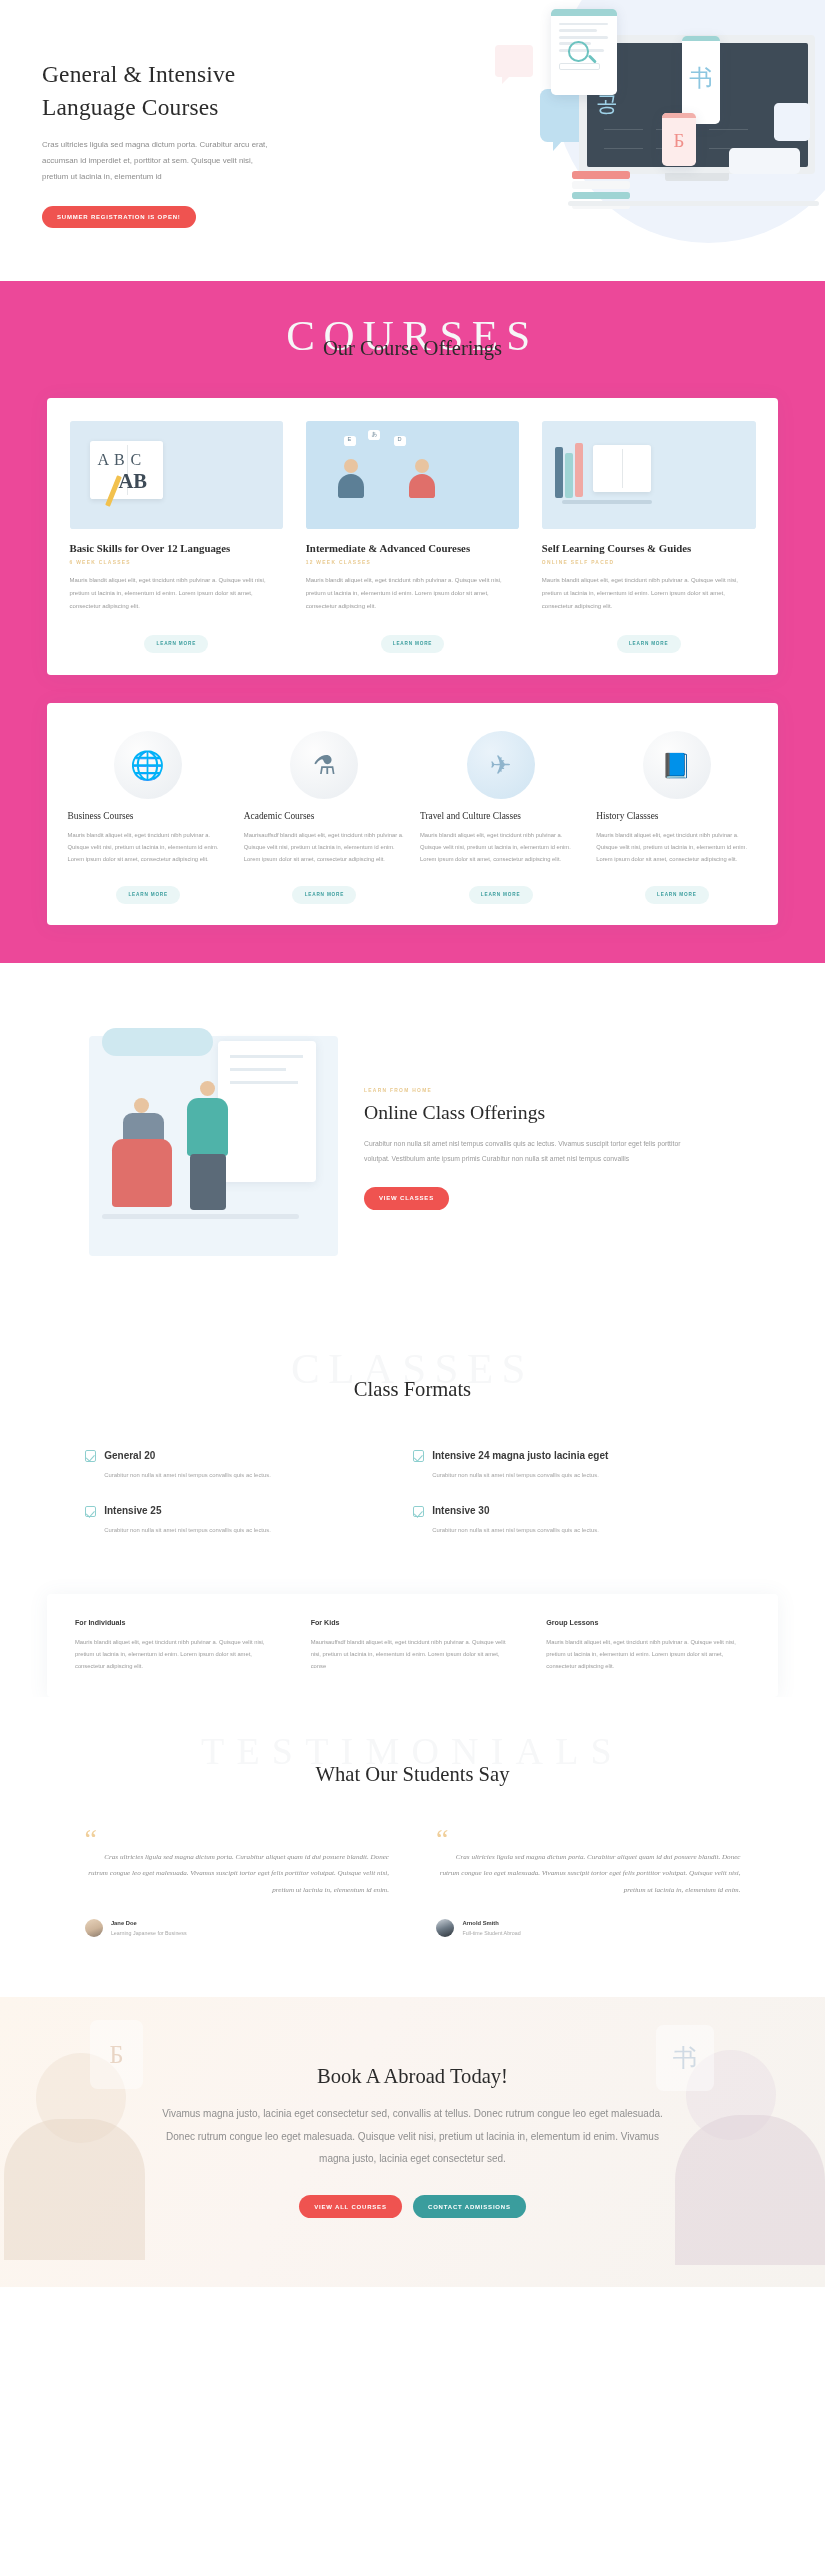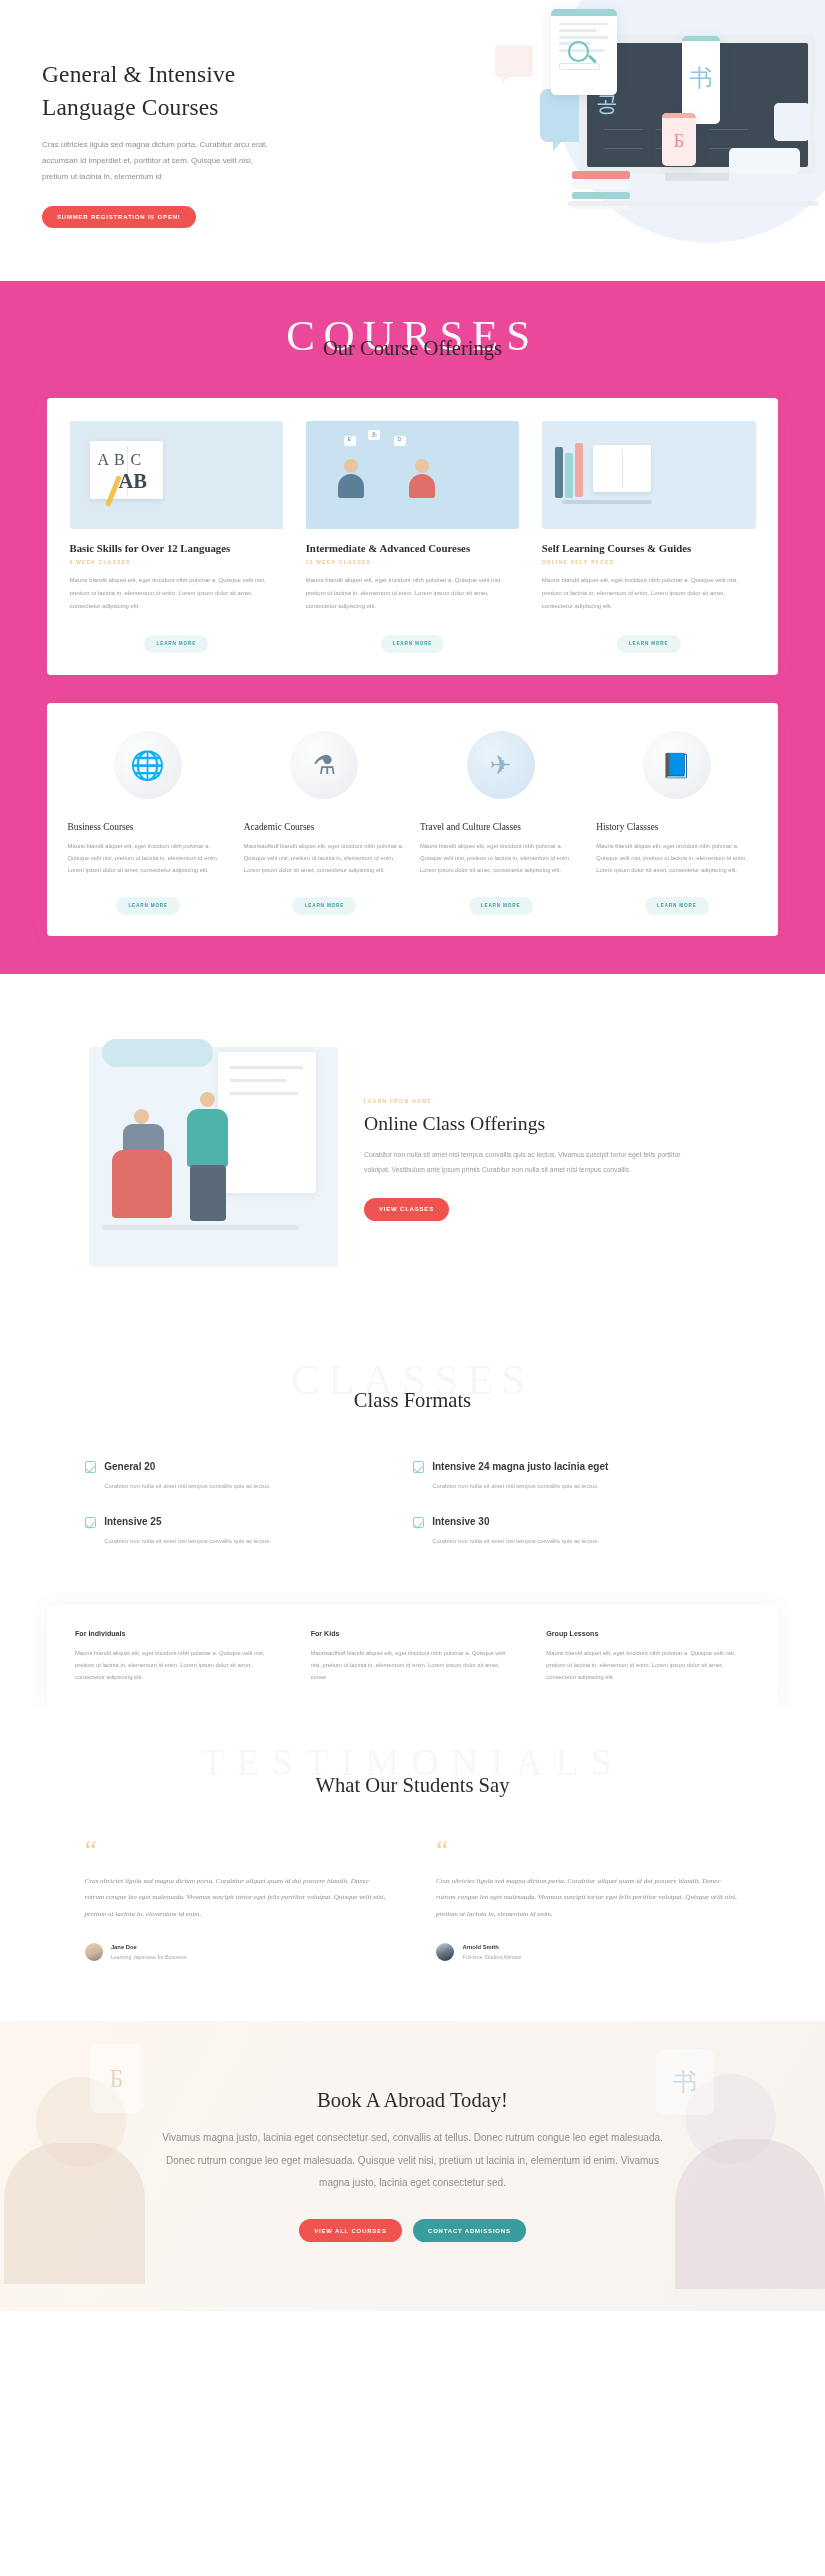--- a/index.html
+++ b/index.html
@@ -126,21 +126,21 @@
   .grid4-wrap {
     width: 731px; margin: 28px auto 0; background:#fff;
     border-radius:3.8px; box-shadow:0 1.9px 20.6px rgba(80,100,130,.07);
     padding: 28px 20.6px 20.6px; display:flex; gap: 15px;
   }
   .card4 { flex:1; }
   .card4 .icon-circle {
     width:68px; height:68px; border-radius:50%; margin:0 auto;
     display:flex; align-items:center; justify-content:center; font-size:30px;
   }
-  .card4 h3 { font-family:"Liberation Serif", serif; font-size:9.4px; color:#2e2e2e; font-weight:400; margin-top:23px; }
+  .card4 h3 { font-family:"Liberation Serif", serif; font-size:9.4px; color:#2e2e2e; font-weight:400; margin-top:12px; }
   .card4 p { font-size:5.8px; line-height:2.05; color:#9b9b9b; margin-top:8.4px; }
   .card4 .btn-row { text-align:center; margin-top:17px; }
 
   
   .online { padding: 73px 0 66px; background:#fff; display:flex; align-items:center; }
   .online-art {
     width:249px; height:220px; margin-left:89px; position:relative;
     background:#eef5fa; border-radius:3.8px;
   }
   .online-copy { margin-left: 26px; width: 324px; }
@@ -169,21 +169,21 @@
   .aud h4 { font-size:7.1px; color:#3a3a3a; font-weight:700; }
   .aud p { font-size:5.8px; line-height:2.05; color:#9b9b9b; margin-top:10.3px; }
 
   
   .testi { padding:66px 0 60px; background:#fff; }
   .testi-grid { width:656px; margin:43px auto 0; display:flex; gap:47px; }
   .testi-card { flex:1; }
   .quote-mark { font-family:"Liberation Serif",serif; font-size:28px; color:#f0cf9a; line-height:.7; }
   .testi-text {
     font-family:"Liberation Serif",serif; font-style:italic;
-    font-size:7.1px; line-height:2.35; color:#8d8d8d; margin-top:13px;
+    font-size:7.1px; line-height:2.35; color:#8d8d8d; text-align:right;
   }
   .testi-person { display:flex; align-items:center; gap:8.4px; margin-top:20.6px; }
   .avatar { width:18px;height:18px;border-radius:50%; flex:0 0 auto; }
   .av-1{background:linear-gradient(160deg,#e8d4bc 0%,#cdb49a 55%,#8a7a6c 100%);}
   .av-2{background:linear-gradient(160deg,#cfd6dd 0%,#6d7a86 50%,#2c3238 100%);}
   .testi-person .nm { font-size:5.8px; font-weight:700; color:#3a3a3a; }
   .testi-person .rl { font-size:5.3px; color:#a8a8a8; margin-top:3.8px; }
 
   
   .cta { position:relative; padding:68px 0 69px; text-align:center; overflow:hidden;

